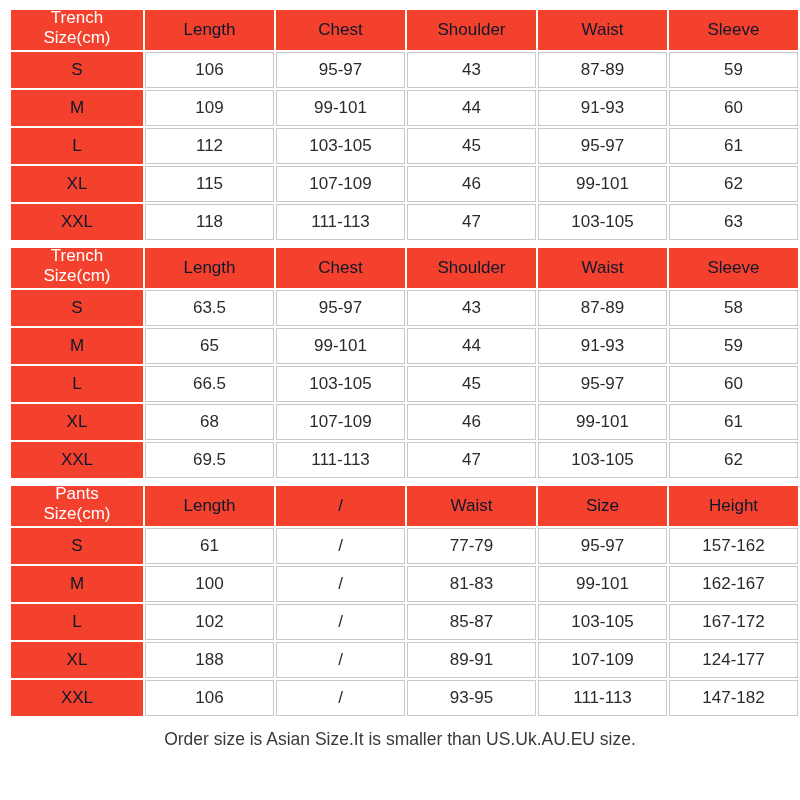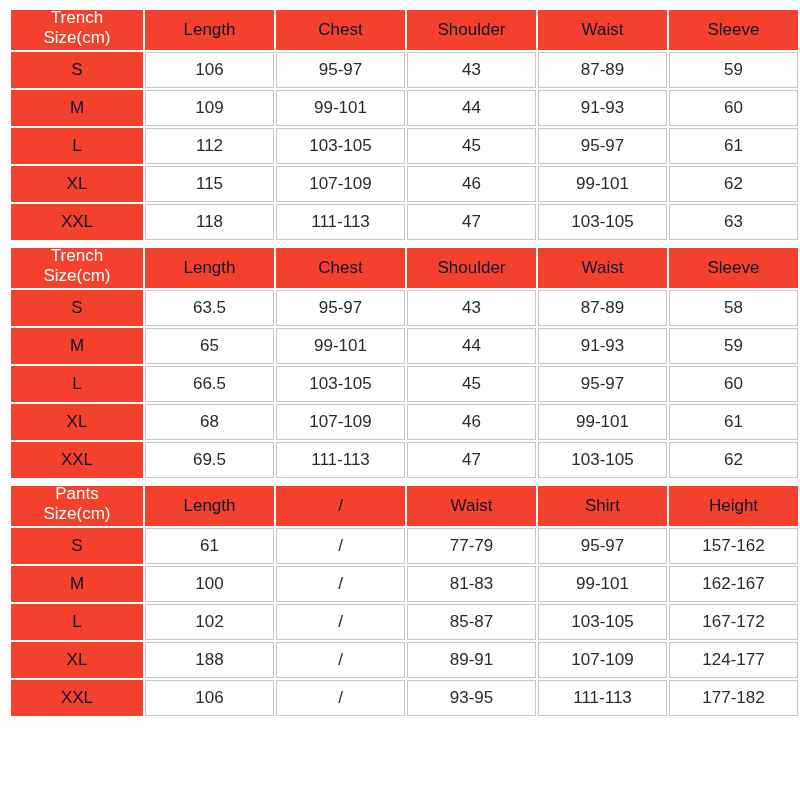--- a/index.html
+++ b/index.html
@@ -248,21 +248,21 @@
       <tr>
         <th class="hdr-corner">
           <span class="corner-stack">
             <span class="l1">Pants</span>
             <span class="l2">Size(cm)</span>
           </span>
         </th>
         <th class="hdr-red">Length</th>
         <th class="hdr-red">/</th>
         <th class="hdr-red">Waist</th>
-        <th class="hdr-red">Shirt</th>
+        <th class="hdr-red">Size</th>
         <th class="hdr-red">Height</th>
       </tr>
     </thead>
     <tbody>
       <tr>
         <td class="size-cell">S</td>
         <td class="data-cell">61</td>
         <td class="data-cell">/</td>
         <td class="data-cell">77-79</td>
         <td class="data-cell">95-97</td>
@@ -291,21 +291,22 @@
         <td class="data-cell">89-91</td>
         <td class="data-cell">107-109</td>
         <td class="data-cell">124-177</td>
       </tr>
       <tr>
         <td class="size-cell">XXL</td>
         <td class="data-cell">106</td>
         <td class="data-cell">/</td>
         <td class="data-cell">93-95</td>
         <td class="data-cell">111-113</td>
-        <td class="data-cell">177-182</td>
+        <td class="data-cell">147-182</td>
       </tr>
     </tbody>
   </table>
 
   <div class="footer">
+    <span class="fline">Order size is Asian Size.It is smaller than US.Uk.AU.EU size.</span>
   </div>
 
 </div>
 
 </body></html>

